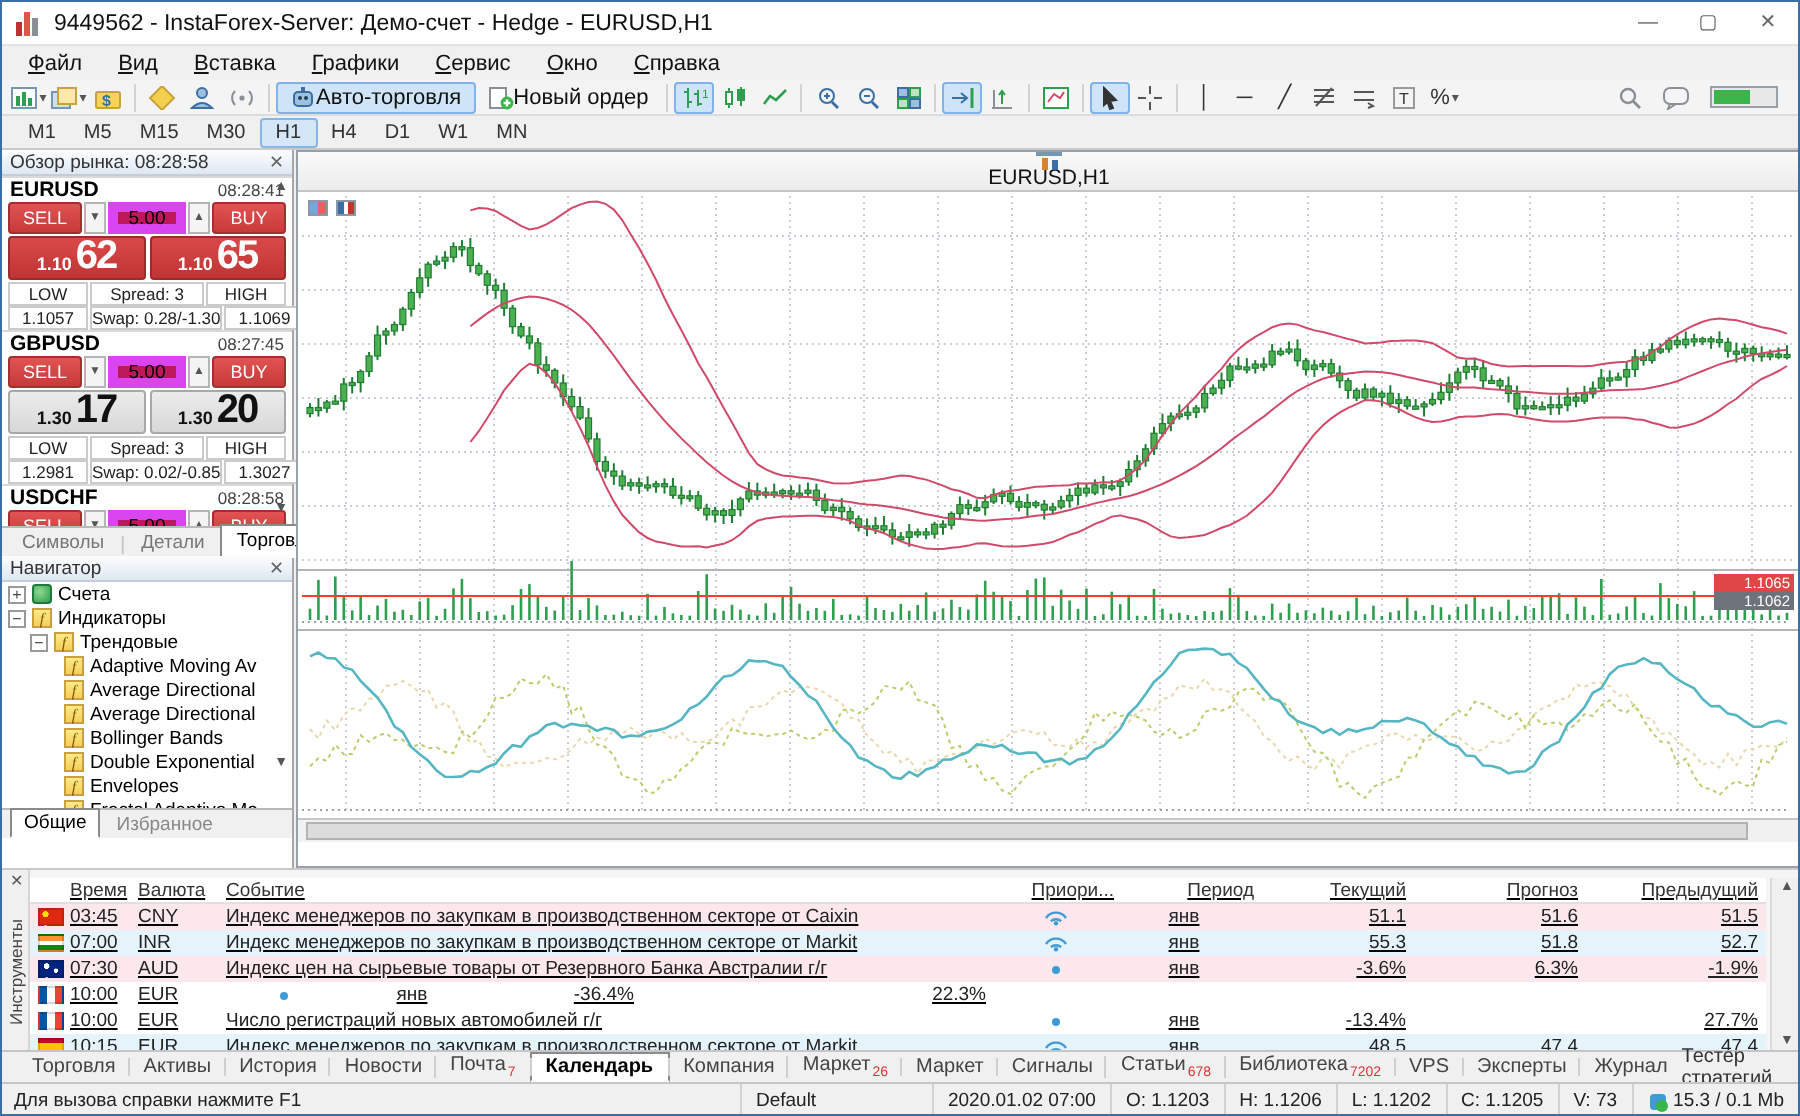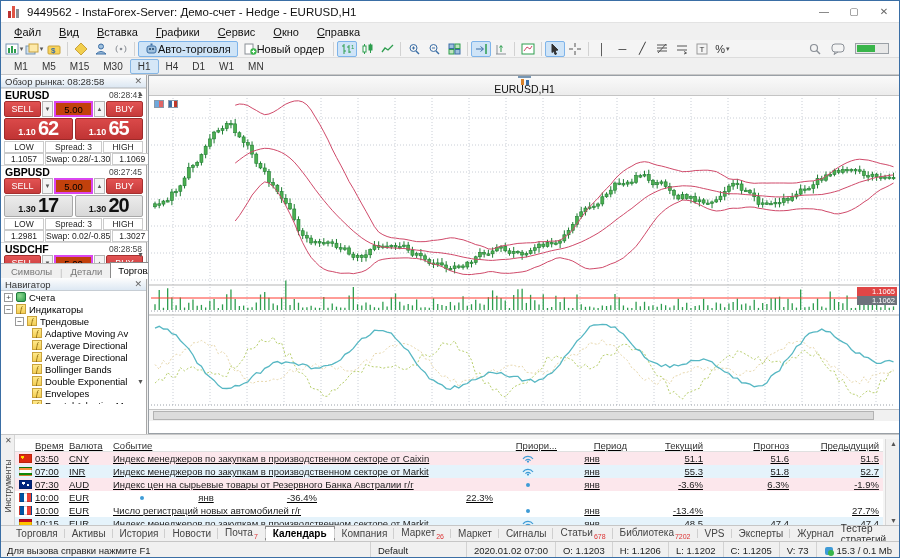--- a/index.html
+++ b/index.html
@@ -38,21 +38,21 @@
   .leftpanel{position:absolute;left:0;top:74px;width:146px;height:359px;background:#fff;border-right:1px solid #a7a7a7;}
   .phead{height:13px;background:linear-gradient(#fdfdfd,#dde8f3);border-bottom:1px solid #c6cdd4;display:flex;align-items:center;font-size:9.5px;color:#333;padding:0 4px;}
   .phead .x{margin-left:auto;color:#666;font-size:9px;}
   .symname{height:12px;display:flex;align-items:center;padding:0 4px;border-top:1px solid #d9d9d9;}
   .symname b{font-size:10.5px;color:#000;}
   .symname s{margin-left:auto;font-size:8.5px;color:#444;text-decoration:none;}
   .btnrow{height:18px;display:flex;gap:1px;padding:1px 3px;}
   .rbtn{flex:0 0 37px;background:linear-gradient(#e25353,#c63a3a);color:#fff;font-size:9px;display:flex;align-items:center;justify-content:center;border:1px solid #a52f2f;border-radius:2px;}
   .step{flex:1;display:flex;gap:1px;}
   .stepbtn{width:11px;border:1px solid #b5b5b5;background:#f4f4f4;font-size:6px;color:#555;display:flex;align-items:center;justify-content:center;}
-  .stepval{flex:1;border:2px solid #d946ef;background:#c2410c;font-size:9.5px;display:flex;align-items:center;justify-content:center;color:#000;}
+  .stepval{flex:1;border:5px solid #d946ef;background:#be185d;font-size:9.5px;display:flex;align-items:center;justify-content:center;color:#000;}
   .pricerow{height:23px;display:flex;gap:2px;padding:0 3px 1px 3px;}
   .ppanel{flex:1;display:flex;align-items:flex-end;justify-content:center;gap:2px;border-radius:2px;padding-bottom:1px;}
   .ppanel .sm{font-size:9px;font-weight:bold;line-height:12px;}
   .ppanel .bg{font-size:20px;font-weight:bold;line-height:20px;letter-spacing:-1px;}
   .tone-red .ppanel{background:linear-gradient(#da4949,#c03434);border:1px solid #9c2b2b;color:#fff;}
   .tone-gray .ppanel{background:linear-gradient(#ececec,#d8d8d8);border:1px solid #a8a8a8;color:#111;}
   .inforow{height:12px;display:flex;gap:1px;padding:0 3px;}
   .icell{border:1px solid #cbcbcb;background:#fff;font-size:8.5px;color:#222;display:flex;align-items:center;justify-content:center;white-space:nowrap;}
   .icell.a{flex:0 0 40px;} .icell.b{flex:1;} 
   .mwtabs{position:absolute;left:0;top:188px;width:100%;height:15px;background:#f0f0f0;border-top:1px solid #b9b9b9;display:flex;align-items:flex-end;font-size:9.5px;color:#777;padding-left:6px;gap:4px;}
@@ -487,20 +487,24 @@
             <span class="fxi">f</span>
             <span>Envelopes</span>
           </div>
         <div class="trow" style="padding-left:31px;">
             <span class="fxi">f</span>
             <span>Fractal Adaptive Mo</span>
           </div>
 
       </div>
       <span class="scrollarrow" style="top:100px;right:2px;">▼</span>
+      <div class="navtabs">
+        <span class="navtab act">Общие</span>
+        <span class="navtab">Избранное</span>
+      </div>
     </div>
   </div>
 
   <div class="chartwin">
     <div class="ctitle">
       <span class="cico"></span>
       <span>EURUSD,H1</span>
       <span class="cctrls">
         <span>–</span>
         <span>▢</span>
@@ -1099,21 +1103,21 @@
         <span class="cevent">Событие</span>
         <span class="cprio" style="display:block;text-align:right;">Приори...</span>
         <span class="cper" style="text-align:right;">Период</span>
         <span class="cnum">Текущий</span>
         <span class="cnum fc">Прогноз</span>
         <span class="cnum prev">Предыдущий</span>
       </div>
 
       <div class="crow" data-tone="pink">
         <span class="cflag" data-flag="cn"></span>
-        <span class="ctime">03:50</span>
+        <span class="ctime">03:45</span>
         <span class="ccur">CNY</span>
         <span class="cevent">Индекс менеджеров по закупкам в производственном секторе от Caixin</span>
         <span class="cprio" data-prio="high">
             <svg class="wifi" width="12" height="9">
               <path d="M1 5 A6 6 0 0 1 11 5" fill="none" stroke="#3e9bd6" stroke-width="1.2"></path>
               <path d="M3.4 6.6 A4 4 0 0 1 8.6 6.6" fill="none" stroke="#3e9bd6" stroke-width="1.2"></path>
               <circle cx="6" cy="7.6" r="1.1" fill="#3e9bd6"></circle>
             </svg>
           </span>
         <span class="cper">янв</span>

